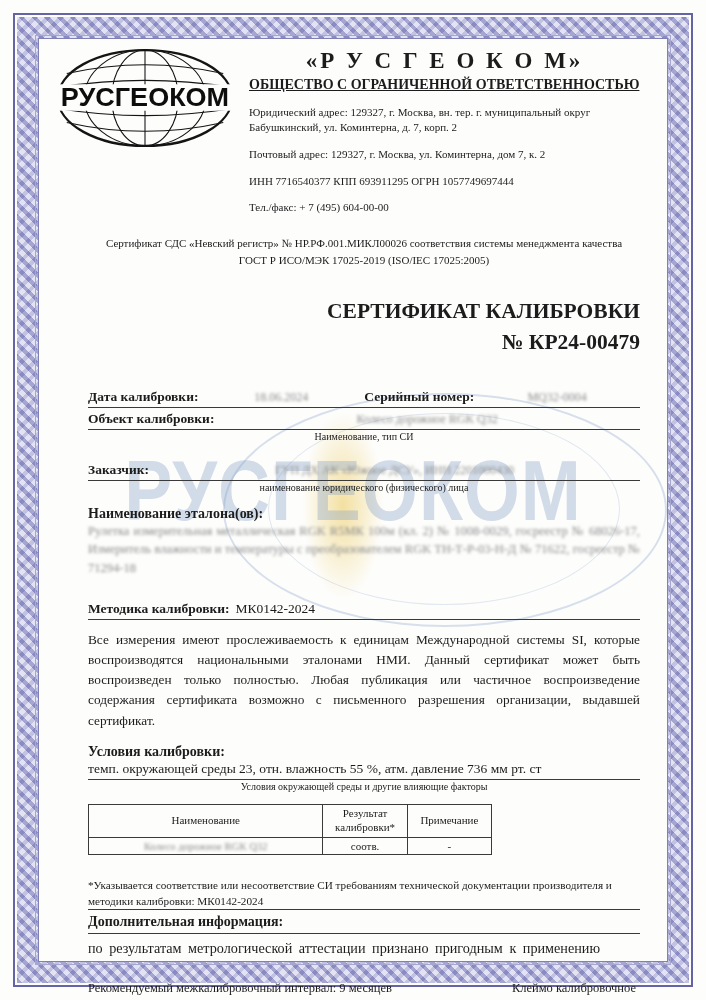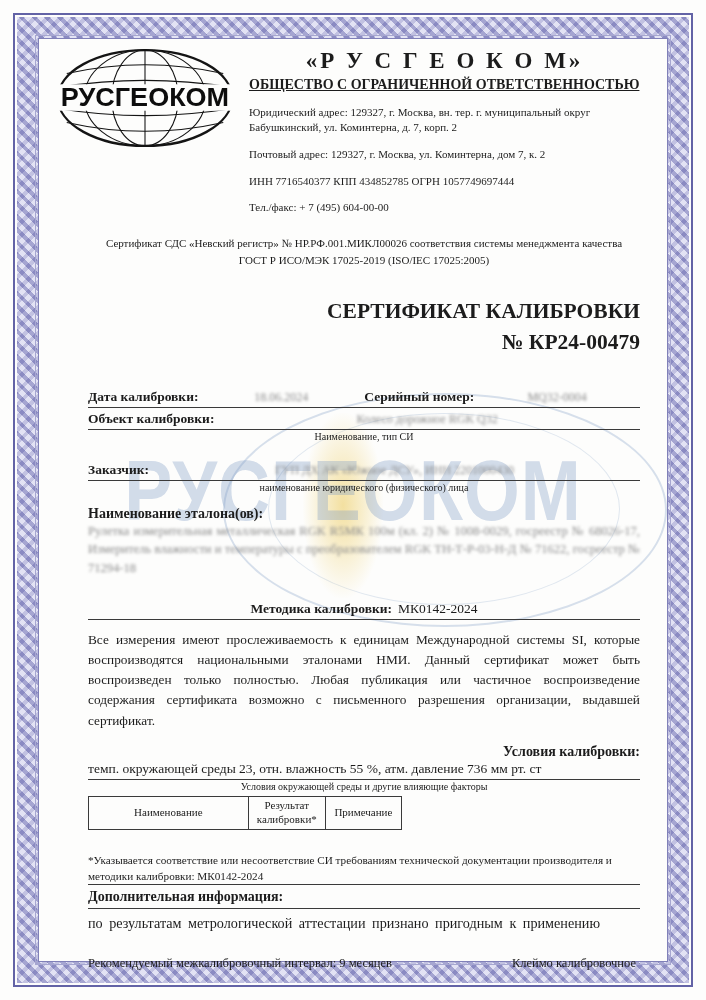--- a/index.html
+++ b/index.html
@@ -36,21 +36,21 @@
   .doc-title{text-align:right;font-size:21.5px;font-weight:bold;margin-top:28px;line-height:1.45;}
   .lbl{font-weight:bold;font-size:13.5px;white-space:nowrap;}
   .plain{font-size:13.5px;}
   .blur{color:#8b8b8b;filter:blur(1.6px);font-size:12px;white-space:nowrap;overflow:hidden;}
   .blurblock{color:#8b8b8b;filter:blur(1.8px);font-size:12.5px;line-height:1.5;text-align:justify;}
   .frow{display:flex;align-items:flex-end;border-bottom:1.3px solid #3a3a3a;padding-bottom:2px;}
   .fx1{flex:1;text-align:center;}
   .caption{font-size:10px;text-align:center;margin-top:1px;}
   .para{margin-top:10px;font-size:13.3px;line-height:1.52;text-align:justify;word-spacing:2px;}
   .h-bold{font-weight:bold;font-size:14px;}
-  .results-table{border-collapse:collapse;margin-top:4px;width:314px;font-size:11px;}
+  .results-table{border-collapse:collapse;margin-top:12px;width:404px;font-size:11px;}
   .results-table th,.results-table td{border:1px solid #3a3a3a;padding:2px 4px;text-align:center;font-weight:normal;}
   .results-table th{line-height:1.25;}
   .col-name{width:230px;}
   .col-res{width:76px;}
   .col-note{width:76px;}
   .footnote{margin-top:22px;font-size:11.2px;line-height:1.45;padding-bottom:0;border-bottom:1.3px solid #3a3a3a;}
   .addl-head{padding:2px 0 3px;border-bottom:1.3px solid #3a3a3a;}
   .addl-val{margin-top:6px;font-size:14.2px;word-spacing:3px;}
   .foot-row{display:flex;justify-content:space-between;margin-top:24px;font-size:12.5px;padding-right:4px;}
 </style>
@@ -85,21 +85,21 @@
           <path d="M12,76 Q92,94 172,76" stroke-width="1.1"></path>
         </g>
         <rect x="1" y="37" width="182" height="27" fill="#fdfdfc"></rect>
         <text x="92" y="59" text-anchor="middle" font-family="Liberation Sans, sans-serif" font-weight="bold" font-size="27" fill="#0d0d0d" textLength="172" lengthAdjust="spacingAndGlyphs">РУСГЕОКОМ</text>
       </svg>
       <div class="hdr-right">
         <div class="company-title">«Р У С Г Е О К О М»</div>
         <div class="company-form">ОБЩЕСТВО С ОГРАНИЧЕННОЙ ОТВЕТСТВЕННОСТЬЮ</div>
         <div class="addr">Юридический адрес: 129327, г. Москва, вн. тер. г. муниципальный округ Бабушкинский, ул. Коминтерна, д. 7, корп. 2</div>
         <div class="addr">Почтовый адрес: 129327, г. Москва, ул. Коминтерна, дом 7, к. 2</div>
-        <div class="addr">ИНН 7716540377 КПП 434852785 ОГРН 1057749697444</div>
+        <div class="addr">ИНН 7716540377 КПП 693911295 ОГРН 1057749697444</div>
         <div class="addr">Тел./факс: + 7 (495) 604-00-00</div>
       </div>
     </div>
 
     <div class="sds">
       <div>Сертификат СДС «Невский регистр» № НР.РФ.001.МИКЛ00026 соответствия системы менеджмента качества</div>
       <div>ГОСТ Р ИСО/МЭК 17025-2019 (ISO/IEC 17025:2005)</div>
     </div>
 
     <div class="doc-title">
@@ -122,39 +122,44 @@
 
     <div class="frow" style="margin-top:20px;">
       <span class="lbl">Заказчик:</span>
       <span class="fx1 blur">ГУП ДХ АК «Южное ДСУ», ИНН 2201000430</span>
     </div>
     <div class="caption">наименование юридического (физического) лица</div>
 
     <div class="lbl" style="margin-top:13px;font-size:14px;">Наименование эталона(ов):</div>
     <div class="blurblock">Рулетка измерительная металлическая RGK R5МК 100м (кл. 2) № 1008-0029, госреестр № 68026-17, Измеритель влажности и температуры с преобразователем RGK TH-Т-Р-03-Н-Д № 71622, госреестр № 71294-18</div>
 
-    <div class="frow" style="margin-top:23px;justify-content:center;">
+    <div class="frow" style="margin-top:23px;">
       <span class="lbl">Методика калибровки:</span>
       <span class="plain" style="margin-left:6px;">МК0142-2024</span>
     </div>
 
     <p class="para">Все измерения имеют прослеживаемость к единицам Международной системы SI, которые воспроизводятся национальными эталонами НМИ. Данный сертификат может быть воспроизведен только полностью. Любая публикация или частичное воспроизведение содержания сертификата возможно с письменного разрешения организации, выдавшей сертификат.</p>
 
-    <div class="h-bold" style="text-align:right;">Условия калибровки:</div>
+    <div class="h-bold" style="">Условия калибровки:</div>
     <div class="frow" style="margin-top:1px;">
       <span class="plain">темп. окружающей среды 23, отн. влажность 55 %, атм. давление 736 мм рт. ст</span>
     </div>
     <div class="caption">Условия окружающей среды и другие влияющие факторы</div>
 
     <table class="results-table">
       <tbody>
           <tr>
         <th class="col-name">Наименование</th>
         <th class="col-res">Результат калибровки*</th>
         <th class="col-note">Примечание</th>
+      </tr>
+      <tr>
+        <td><span class="blur" style="font-size:10.5px;">Колесо дорожное RGK Q32</span></td>
+        <td>соотв.</td>
+        <td>-</td>
       </tr>
     </tbody>
       </table>
 
     <div class="footnote">*Указывается соответствие или несоответствие СИ требованиям технической документации производителя и методики калибровки: МК0142-2024</div>
 
     <div class="addl-head">
       <span class="h-bold">Дополнительная информация:</span>
     </div>
     <div class="addl-val">по результатам метрологической аттестации признано пригодным к применению</div>

